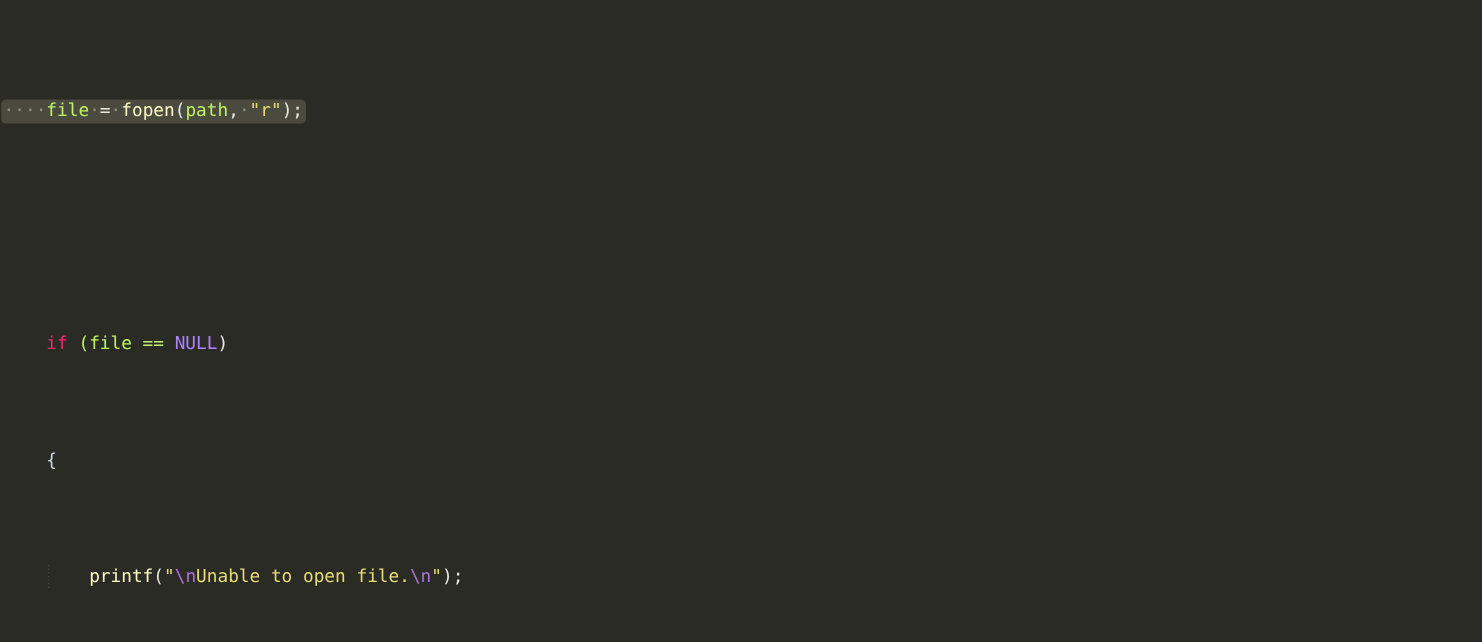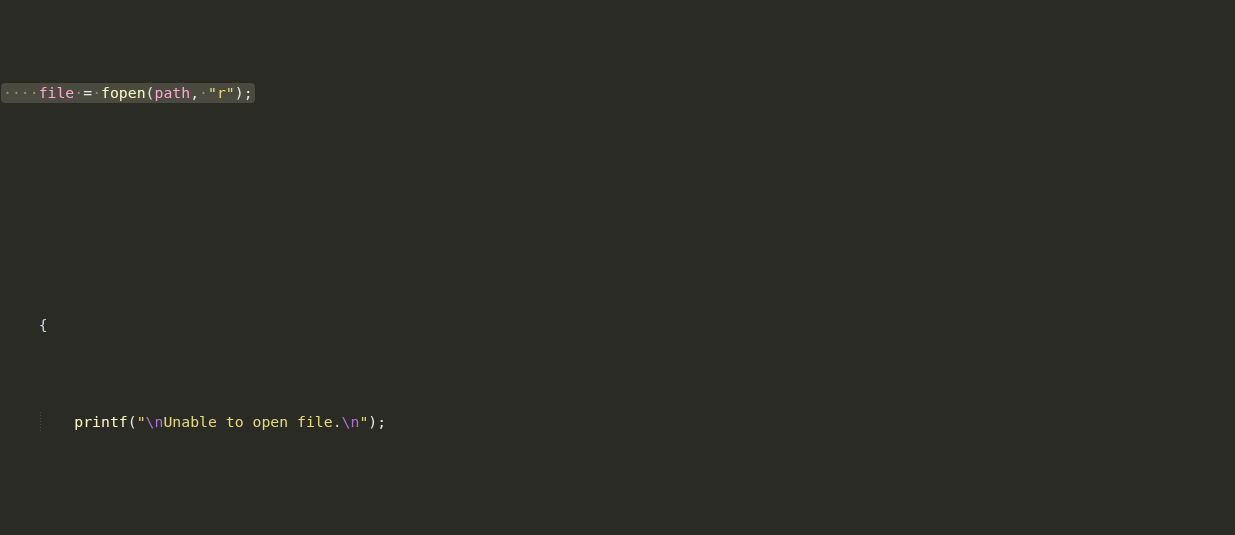--- a/index.html
+++ b/index.html
@@ -36,21 +36,21 @@
     color: #e8e8e3;
   }
 
   
   .kw      { color: #f92672; }            
   .fn      { color: #fef9c3; }            
   .const   { color: #ae81ff; }
   .str     { color: #e6db74; }            
   .esc     { color: #ae6fd8; }            
   .brace   { color: #c6d6e8; }            
-  .plain   { color: #f9a8d4; }
+  .plain   { color: #bef264; }
   .punct   { color: #e8e8e3; }
 
   
   .sel-line {
     background: transparent;
   }
   .sel {
     background: #4a4a3f;
     border-radius: 4px;
     padding: 1px 2px 2px 2px;
@@ -81,20 +81,21 @@
 
 <div id="editor">
 
   
   <div class="code-line sel-line"><span class="sel"><span class="sdot">····</span><span class="plain">file</span><span class="sdot">·</span><span class="punct">=</span><span class="sdot">·</span><span class="fn">fopen</span><span class="punct">(</span><span class="plain">path</span><span class="punct">,</span><span class="sdot">·</span><span class="str">"r"</span><span class="punct">);</span></span></div>
 
   
   <div class="code-line blank"></div>
 
   
+  <div class="code-line">    <span class="kw">if</span><span class="plain"> (file == </span><span class="const">NULL</span><span class="punct">)</span></div>
 
   
   <div class="code-line">    <span class="brace">{</span></div>
 
   
   <div class="code-line"><span class="guide g1"></span>        <span class="fn">printf</span><span class="punct">(</span><span class="str">"</span><span class="esc">\n</span><span class="str">Unable to open file.</span><span class="esc">\n</span><span class="str">"</span><span class="punct">);</span></div>
 
   
   
 

